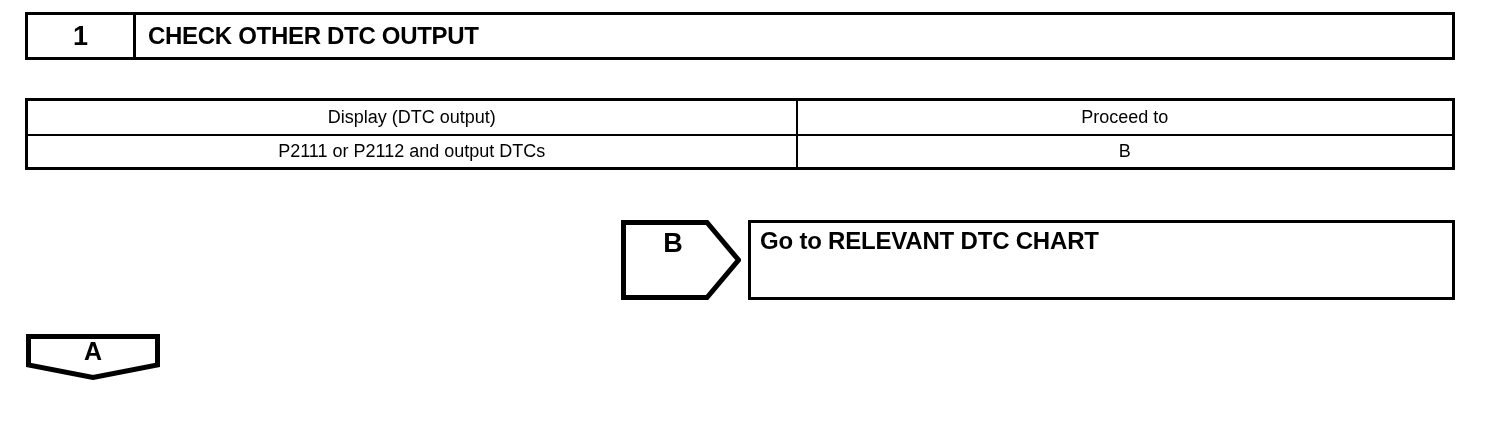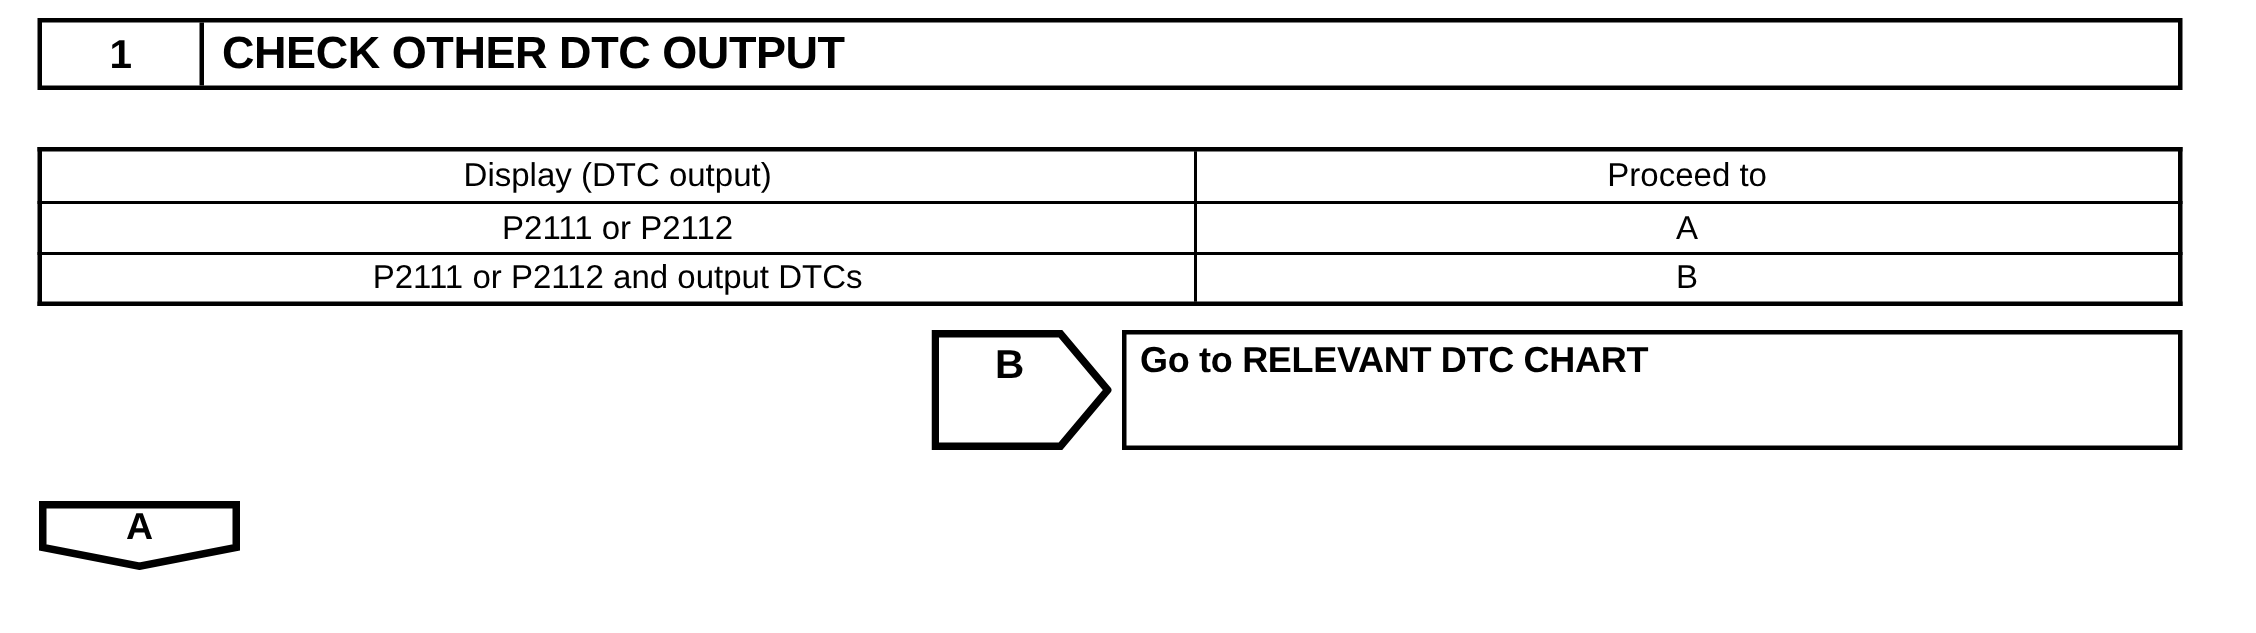--- a/index.html
+++ b/index.html
@@ -43,21 +43,21 @@
     letter-spacing: 0px;
   }
   .step-title-cell {
     flex: 1;
     display: flex;
     align-items: center;
     padding-left: 12px;
     box-sizing: border-box;
   }
   .step-title-cell span {
-    font-size: 30px;
+    font-size: 24px;
     font-weight: bold;
     line-height: 1;
     letter-spacing: -0.3px;
     white-space: nowrap;
   }
 
   
   .result-table {
     position: absolute;
     left: 25px;
@@ -66,21 +66,21 @@
     border: 3px solid #000;
     box-sizing: border-box;
     border-collapse: collapse;
     table-layout: fixed;
   }
   .result-table td {
     border: 2px solid #000;
     box-sizing: border-box;
     text-align: center;
     vertical-align: middle;
-    font-size: 22px;
+    font-size: 18px;
     font-weight: normal;
     line-height: 1;
     height: 34px;
     padding: 0;
     white-space: nowrap;
   }
   .result-table .col-display { width: 770px; }
   .result-table .col-proceed { width: auto; }
   .result-table tr.head-row td { height: 35px; }
 
@@ -171,24 +171,20 @@
   </div>
 </div>
 
 <table class="result-table">
   <tbody>
       <tr class="head-row">
     <td class="col-display">Display (DTC output)</td>
     <td class="col-proceed">Proceed to</td>
   </tr>
   <tr>
-    <td class="col-display">P2111 or P2112</td>
-    <td class="col-proceed">A</td>
-  </tr>
-  <tr>
     <td class="col-display">P2111 or P2112 and output DTCs</td>
     <td class="col-proceed">B</td>
   </tr>
 </tbody>
   </table>
 
 <div class="branch-arrow">
   <svg viewBox="0 0 120 80" xmlns="http://www.w3.org/2000/svg">
     <polygon points="2.5,2.5 86,2.5 117.5,40 86,77.5 2.5,77.5" fill="#ffffff" stroke="#000000" stroke-width="5" stroke-linejoin="miter"></polygon>
   </svg>

